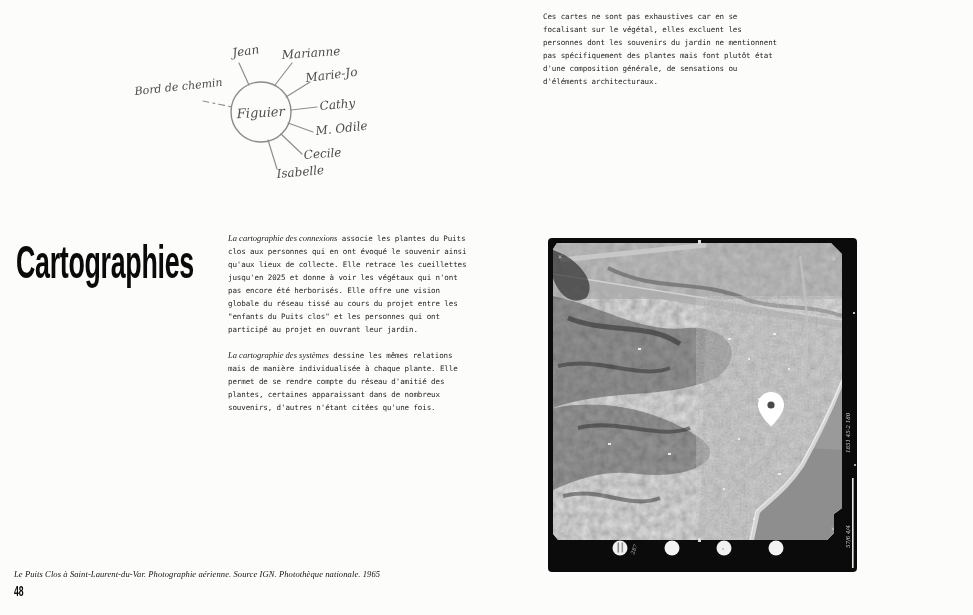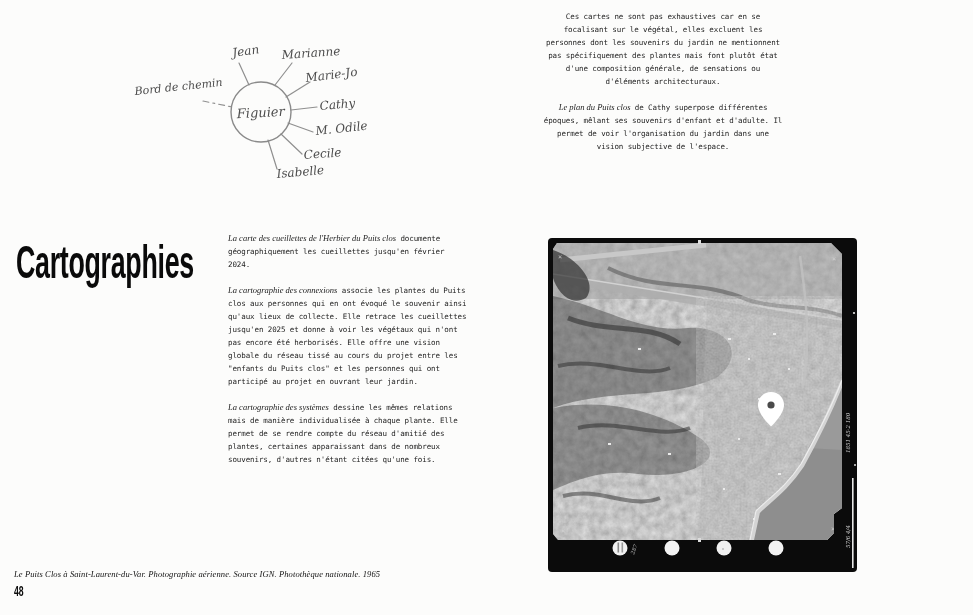--- a/index.html
+++ b/index.html
@@ -21,21 +21,21 @@
     transform:scaleX(0.57); transform-origin:left top;
     white-space:nowrap;
   }
 
   .col {
     position:absolute; width:240px;
     font-size:7.5px; line-height:13px; color:#1c1c1c;
     letter-spacing:-0.1px;
   }
   .col-middle { left:228px; top:232px; }
-  .col-right  { left:543px; top:10px;text-align:center;  }
+  .col-right  { left:543px; top:10px;  }
   .col p { margin-bottom:13px; }
   .lead {
     font-family:"Liberation Serif", serif;
     font-style:italic; font-size:8.5px; letter-spacing:0;
   }
 
   .caption {
     position:absolute; left:14px; top:569px;
     font-family:"Liberation Serif", serif; font-style:italic;
     font-size:8.5px; color:#111; letter-spacing:0.1px;text-align:right;
@@ -83,28 +83,26 @@
     <text class="hand" x="215" y="77" font-size="12" transform="rotate(-5 215 77)">Cathy</text>
     <text class="hand" x="211" y="102" font-size="12" transform="rotate(-6 211 102)">M. Odile</text>
     <text class="hand" x="199" y="126" font-size="12" transform="rotate(-4 199 126)">Cecile</text>
     <text class="hand" x="172" y="145" font-size="12" transform="rotate(-5 172 145)">Isabelle</text>
     <text class="hand" x="30" y="62" font-size="11" transform="rotate(-6 30 62)">Bord de chemin</text>
   </svg>
 
   <h1 class="title">Cartographies</h1>
 
   <div class="col col-middle">
-    <p><em class="lead">La carte des cueillettes de l'Herbier du Puits clos</em><span> documente géographiquement les cueillettes jusqu'en février 2024.</span></p>
     <p><em class="lead">La cartographie des connexions</em><span> associe les plantes du Puits clos aux personnes qui en ont évoqué le souvenir ainsi qu'aux lieux de collecte. Elle retrace les cueillettes jusqu'en 2025 et donne à voir les végétaux qui n'ont pas encore été herborisés. Elle offre une vision globale du réseau tissé au cours du projet entre les "enfants du Puits clos" et les personnes qui ont participé au projet en ouvrant leur jardin.</span></p>
     <p><em class="lead">La cartographie des systèmes</em><span> dessine les mêmes relations mais de manière individualisée à chaque plante. Elle permet de se rendre compte du réseau d'amitié des plantes, certaines apparaissant dans de nombreux souvenirs, d'autres n'étant citées qu'une fois.</span></p>
   </div>
 
   <div class="col col-right">
     <p><span>Ces cartes ne sont pas exhaustives car en se focalisant sur le végétal, elles excluent les personnes dont les souvenirs du jardin ne mentionnent pas spécifiquement des plantes mais font plutôt état d'une composition générale, de sensations ou d'éléments architecturaux.</span></p>
-    <p><em class="lead">Le plan du Puits clos</em><span> de Cathy superpose différentes époques, mêlant ses souvenirs d'enfant et d'adulte. Il permet de voir l'organisation du jardin dans une vision subjective de l'espace.</span></p>
   </div>
 
   <svg class="film" viewBox="0 0 309 334" xmlns="http://www.w3.org/2000/svg">
     <defs>
       <filter id="grain" x="0%" y="0%" width="100%" height="100%">
         <feTurbulence type="fractalNoise" baseFrequency="0.12" numOctaves="4" seed="7"></feTurbulence>
         <feColorMatrix type="saturate" values="0"></feColorMatrix>
         <feComponentTransfer>
           <feFuncR type="linear" slope="0.55" intercept="0.28"></feFuncR>
           <feFuncG type="linear" slope="0.55" intercept="0.28"></feFuncG>

